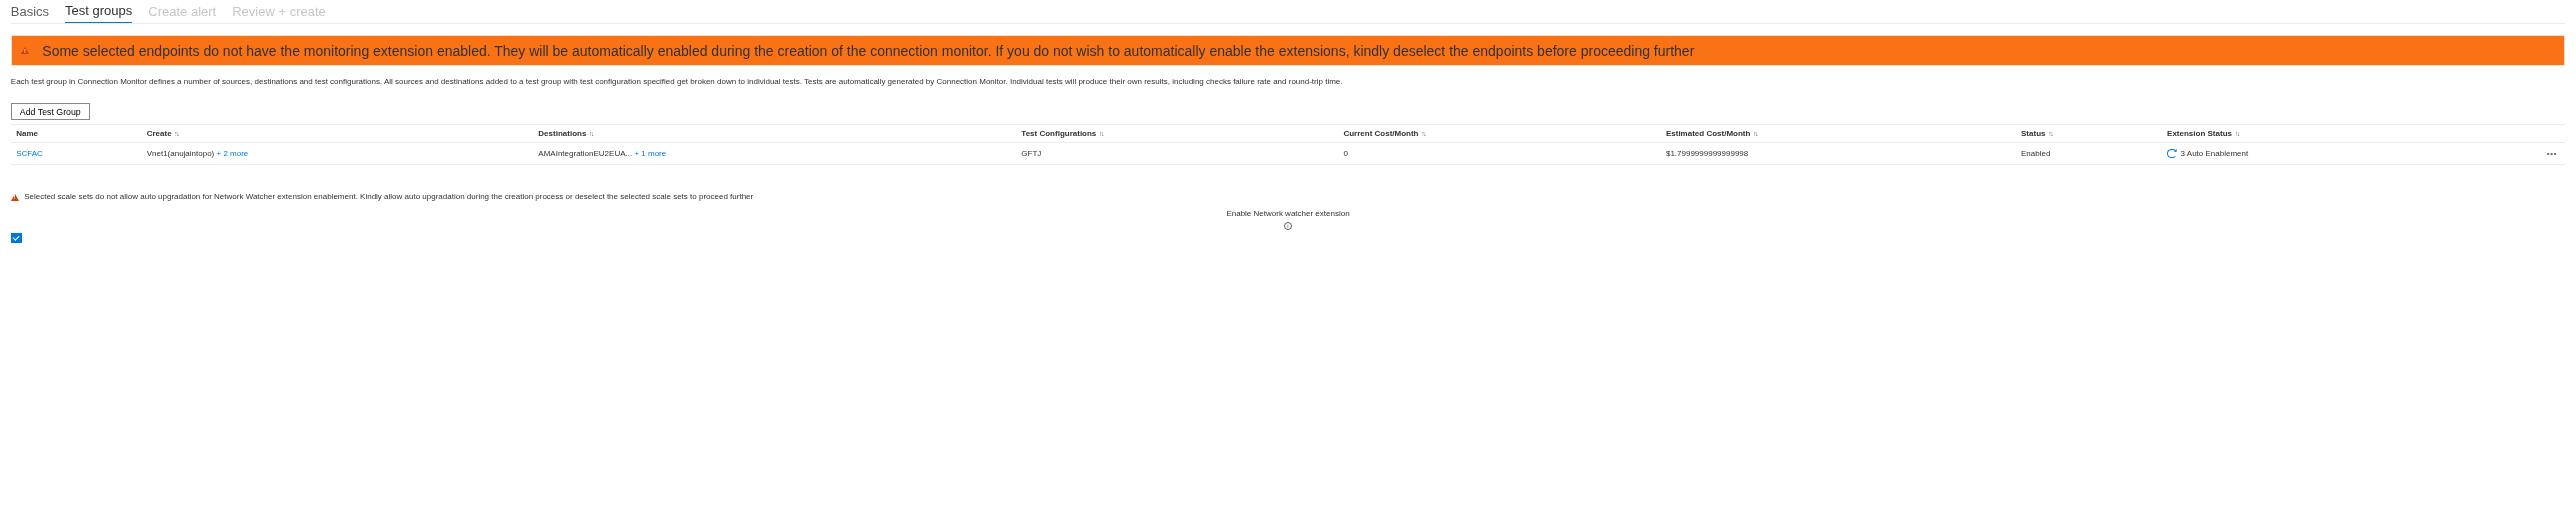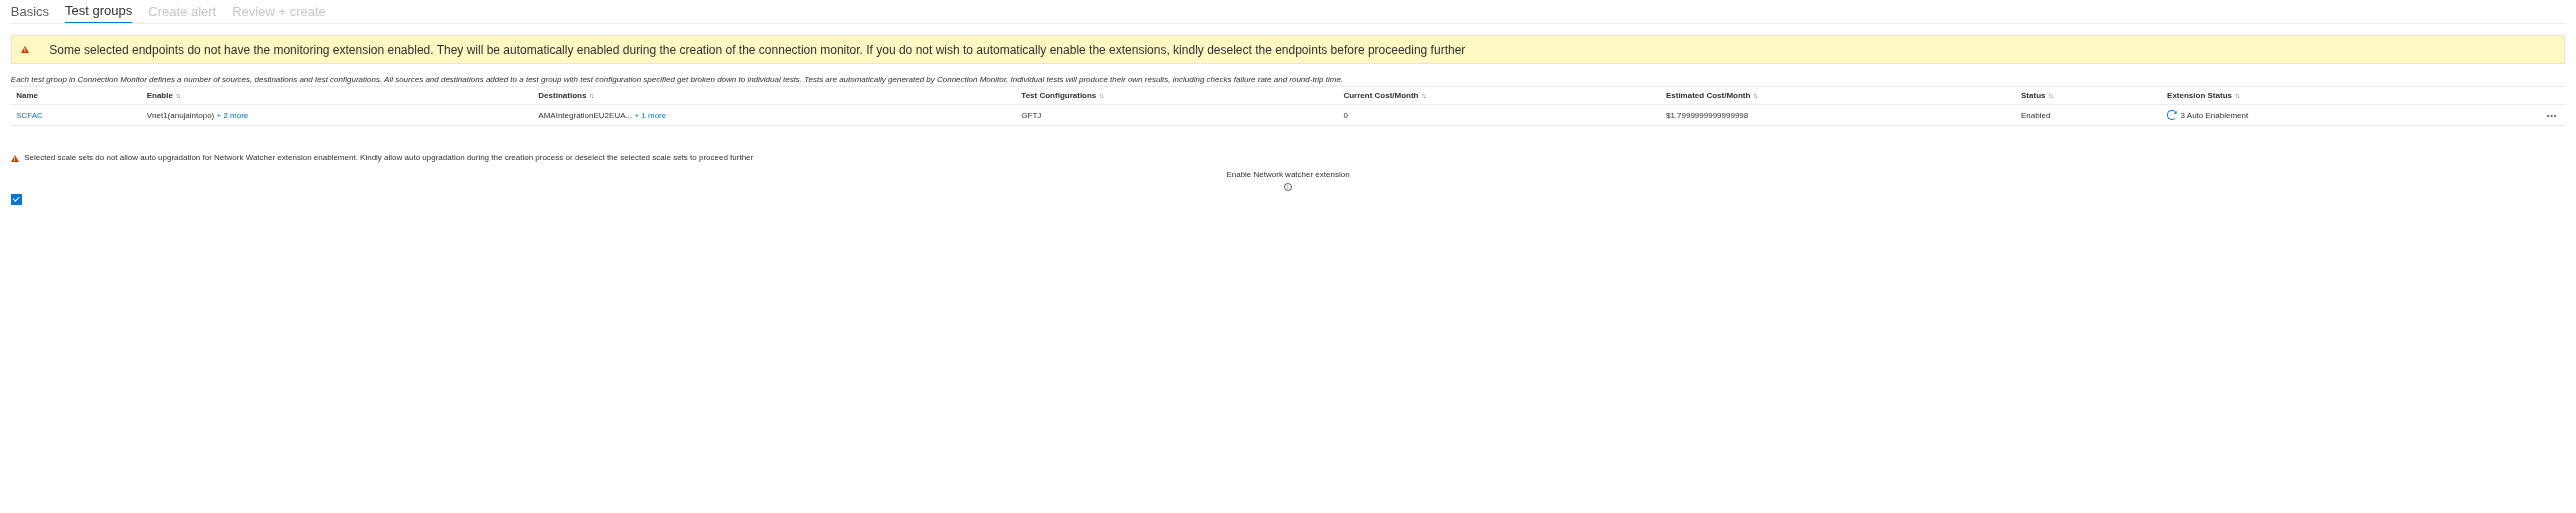--- a/index.html
+++ b/index.html
@@ -30,27 +30,27 @@
   .tab.active {
     color: #323130;
     font-weight: 400;
     border-bottom: 1.4px solid #0078d4;
   }
   .tab.disabled { color: #c8c6c4; cursor: default; }
 
   
   .warning-banner {
     margin-top: 10.8px;
-    background: #fef9c3;
+    background: #f97316;
     border: 0.7px solid #f3e2d0;
     padding: 6.8px 9.5px;
     display: flex;
     align-items: center;
-    gap: 20px;
-    font-size: 12px;
+    gap: 13px;
+    font-size: 14px;
     color: #323130;
   }
   .warn-icon {
     width: 0; height: 0;
     border-left: 4px solid transparent;
     border-right: 4px solid transparent;
     border-bottom: 7.4px solid #d83b01;
     position: relative;
     flex: 0 0 auto;
   }
@@ -59,21 +59,20 @@
     position: absolute;
     left: -1.4px; top: 0.7px;
     font-size: 5.4px; color: #fff; font-weight: bold;
   }
 
   .intro {
     margin-top: 9.5px;
     font-size: 8px;
     color: #323130;
     line-height: 1.5;
-    font-style: italic;
   }
 
   
   .btn {
     font-size: 8.8px;
     padding: 2.7px 8px;
     border: 0.7px solid #8a8886;
     background: #fff;
     cursor: pointer;
     height: 17.6px;
@@ -222,26 +221,29 @@
     <div class="tab disabled">Review + create</div>
   </div>
 
   <div class="warning-banner">
     <span class="warn-icon"></span>
     <span>Some selected endpoints do not have the monitoring extension enabled. They will be automatically enabled during the creation of the connection monitor. If you do not wish to automatically enable the extensions, kindly deselect the endpoints before proceeding further</span>
   </div>
 
   <div class="intro">Each test group in Connection Monitor defines a number of sources, destinations and test configurations. All sources and destinations added to a test group with test configuration specified get broken down to individual tests. Tests are automatically generated by Connection Monitor. Individual tests will produce their own results, including checks failure rate and round-trip time.</div>
 
+  <div class="add-btn-wrap">
+    <button class="btn">Add Test Group</button>
+  </div>
 
   <table class="grid">
     <thead>
       <tr>
         <th><span>Name</span></th>
-        <th><span>Enable</span><span class="sort-arrows">↑↓</span></th>
+        <th><span>Create</span><span class="sort-arrows">↑↓</span></th>
         <th><span>Destinations</span><span class="sort-arrows">↑↓</span></th>
         <th><span>Test Configurations</span><span class="sort-arrows">↑↓</span></th>
         <th><span>Current Cost/Month</span><span class="sort-arrows">↑↓</span></th>
         <th><span>Estimated Cost/Month</span><span class="sort-arrows">↑↓</span></th>
         <th><span>Status</span><span class="sort-arrows">↑↓</span></th>
         <th><span>Extension Status</span><span class="sort-arrows">↑↓</span></th>
         <th></th>
       </tr>
     </thead>
     <tbody>

